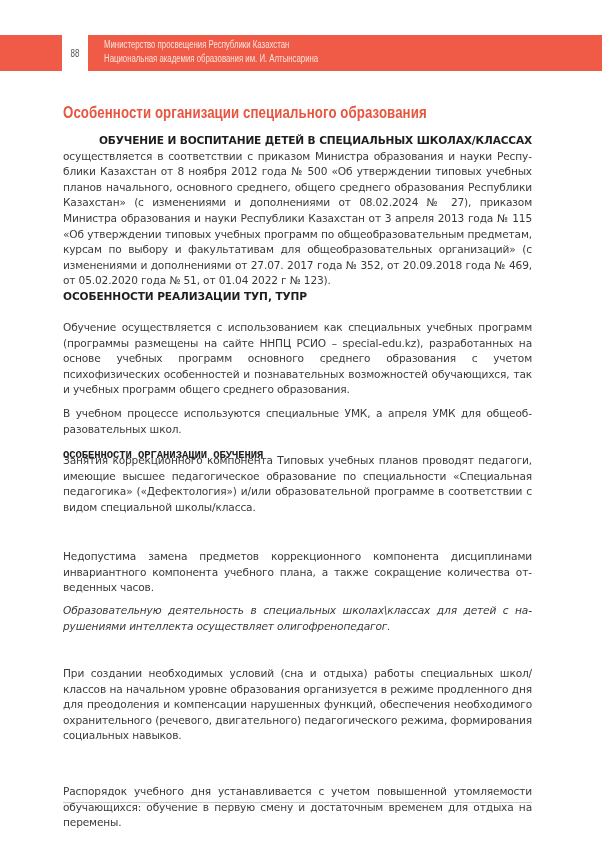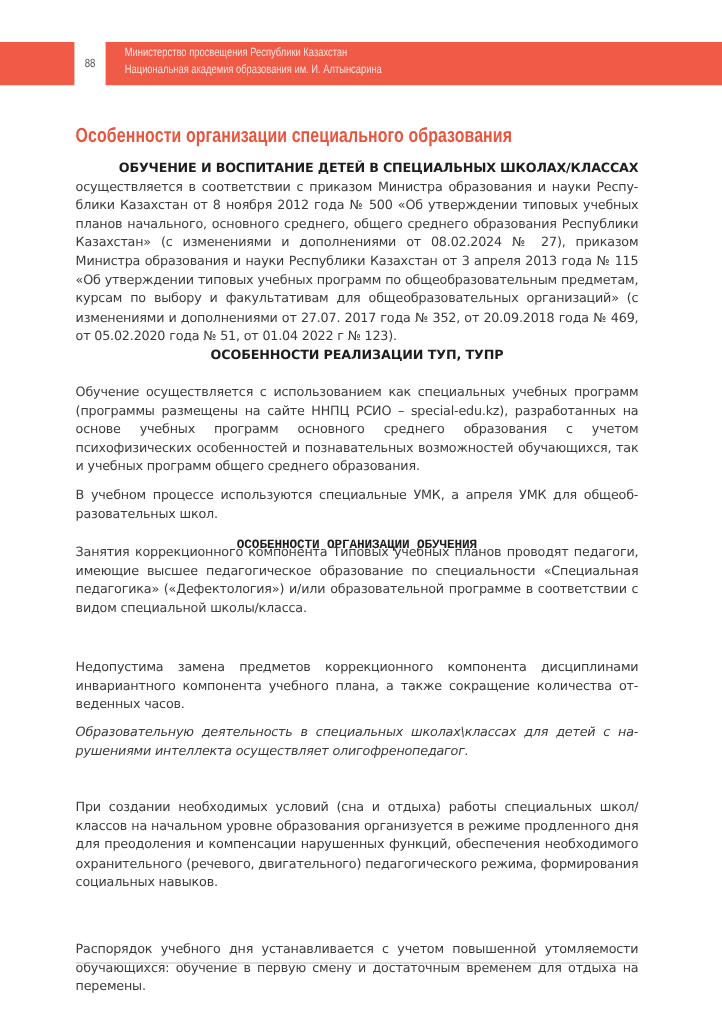--- a/index.html
+++ b/index.html
@@ -16,21 +16,21 @@
   .hdr-text { position: absolute; left: 104px; top: 38px; font-family: "Liberation Sans", sans-serif;
     font-size: 10px; line-height: 14px; color: #fbe2dc; transform: scaleX(0.78); transform-origin: left top;
     white-space: nowrap; }
   .title { position: absolute; left: 63px; top: 103px; font-family: "Liberation Sans", sans-serif;
     font-weight: bold; font-size: 17px; color: #e8553f; transform: scaleX(0.78); transform-origin: left top;
     white-space: nowrap; letter-spacing: 0.1px; }
   .col { position: absolute; left: 63px; width: 469px; }
   .p { font-size: 10.6px; line-height: 15.6px; text-align: justify; hyphens: manual; color: #3a3a3a;
     letter-spacing: -0.15px; margin: 0; }
   .p b { color: #1e1e1e; font-weight: bold; margin-left: 36px; }
-  .h { font-size: 10.6px; line-height: 15.6px; font-weight: bold; color: #1e1e1e; margin: 0; letter-spacing: -0.1px; text-align: center; }
+  .h { font-size: 10.6px; line-height: 15.6px; font-weight: bold; color: #1e1e1e; margin: 0; letter-spacing: -0.1px; }
   .divider { position: absolute; left: 63px; width: 469px; top: 802px; height: 1px; background: #c9c9c9; }
 </style>
 </head>
 <body>
 
 <div class="hdr-left"></div>
 <div class="hdr-page">88</div>
 <div class="hdr-band"></div>
 <div class="hdr-text">
   <div>Министерство просвещения Республики Казахстан</div>

